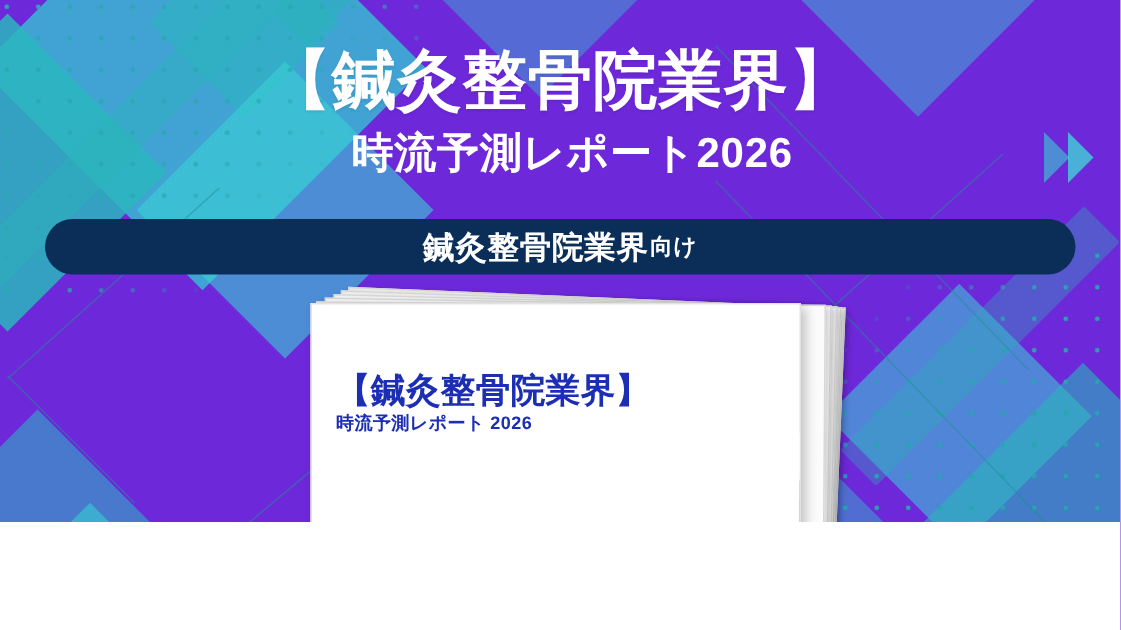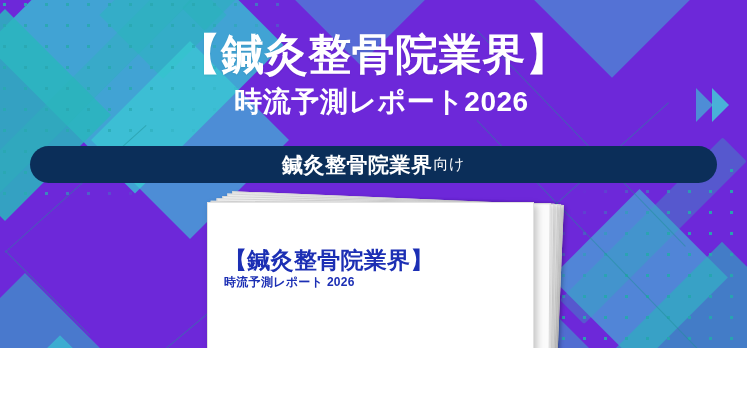--- a/index.html
+++ b/index.html
@@ -155,21 +155,21 @@
     color: #ffffff;
     font-size: 21px;
     font-weight: 700;
     letter-spacing: .5px;
     white-space: nowrap;
     display: inline-flex;
     align-items: center;
   }
   .pill-suffix {
     font-size: 15px;
-    font-weight: 400;
+    font-weight: 700;
     margin-left: 1px;
   }
 
   
   .doc-wrap {
     position: absolute;
     left: 198px;
     top: 196px;
     width: 370px;
     height: 205px;

